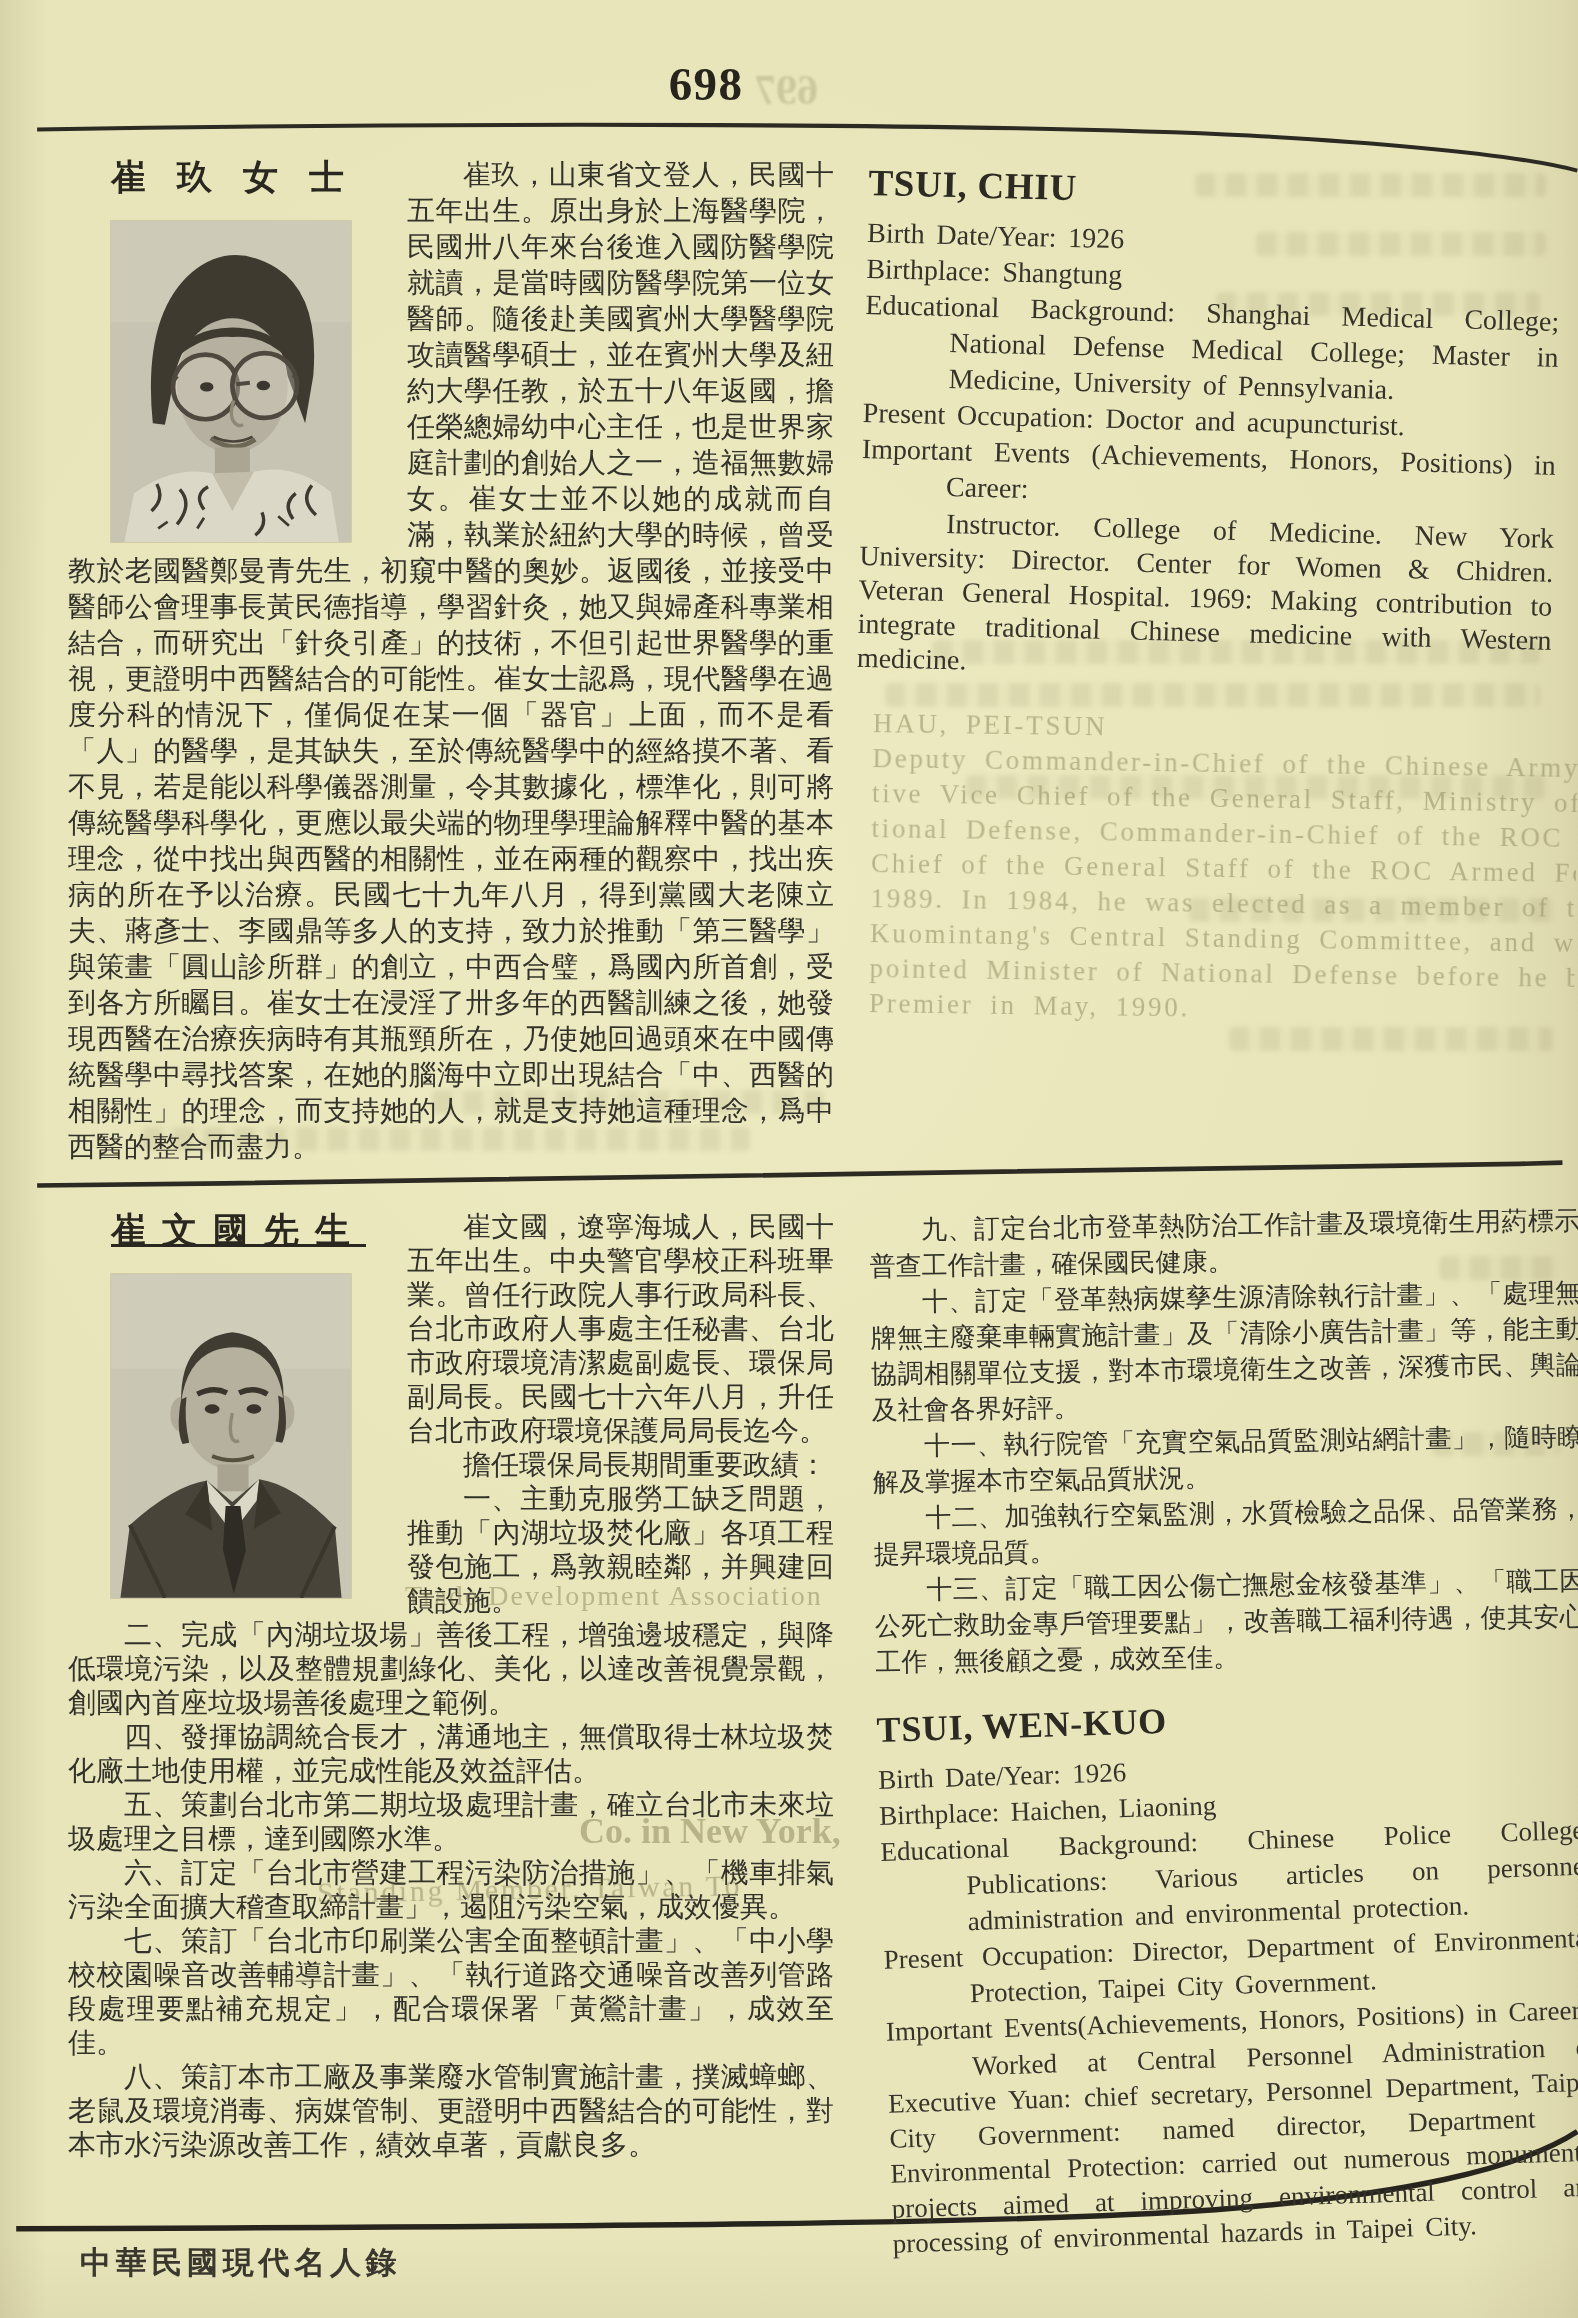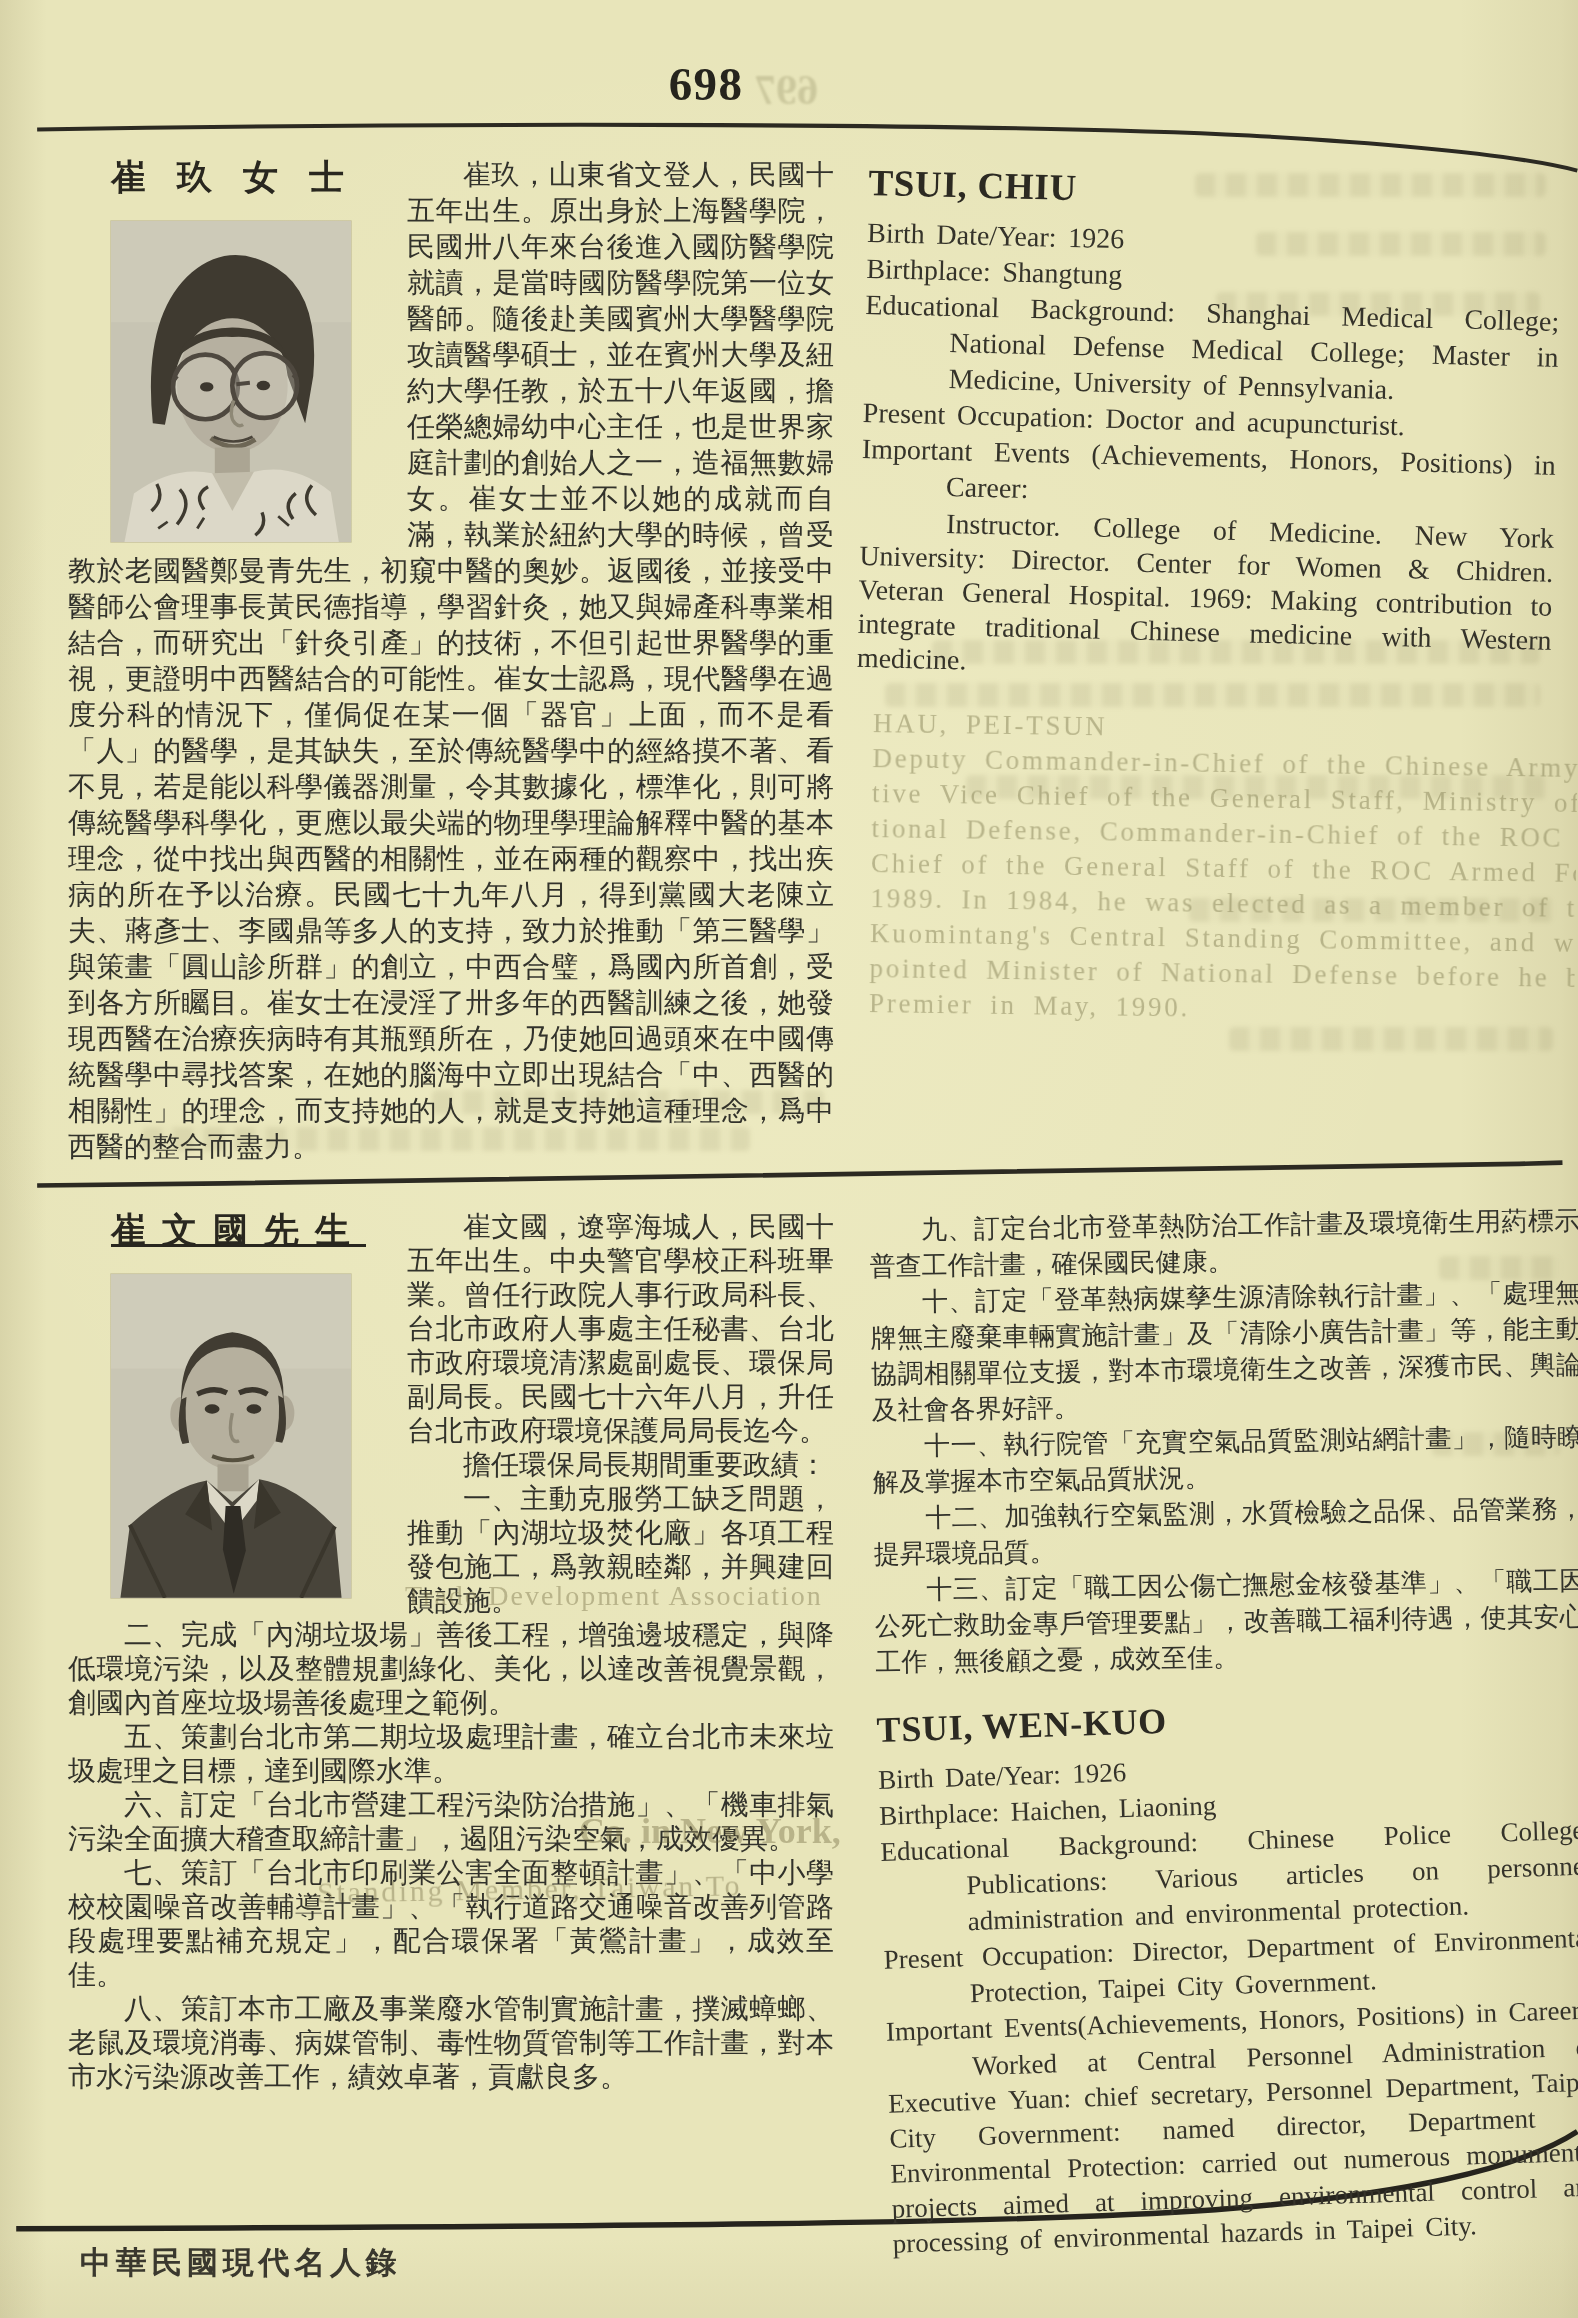--- a/index.html
+++ b/index.html
@@ -200,24 +200,25 @@
           <path d="M170 344 L192 344 L200 410 L182 474 L166 408 Z" fill="#2f2c25"></path>
           <path d="M28 372 L80 480 M332 374 L282 480" stroke="#3a362c" stroke-width="6"></path>
         </svg>
       </div>
     </div>
     <p class="zh-body">崔文國，遼寧海城人，民國十五年出生。中央警官學校正科班畢業。曾任行政院人事行政局科長、台北市政府人事處主任秘書、台北市政府環境清潔處副處長、環保局副局長。民國七十六年八月，升任台北市政府環境保護局局長迄今。</p>
     <p class="zh-body">擔任環保局長期間重要政績：</p>
     <div>
         <p class="zh-item">一、主動克服勞工缺乏問題，推動「內湖垃圾焚化廠」各項工程發包施工，爲敦親睦鄰，并興建回饋設施。</p>
         <p class="zh-item">二、完成「內湖垃圾場」善後工程，增強邊坡穩定，與降低環境污染，以及整體規劃綠化、美化，以達改善視覺景觀，創國內首座垃圾場善後處理之範例。</p>
+        <p class="zh-item">四、發揮協調統合長才，溝通地主，無償取得士林垃圾焚化廠土地使用權，並完成性能及效益評估。</p>
         <p class="zh-item">五、策劃台北市第二期垃圾處理計畫，確立台北市未來垃圾處理之目標，達到國際水準。</p>
         <p class="zh-item">六、訂定「台北市營建工程污染防治措施」、「機車排氣污染全面擴大稽查取締計畫」，遏阻污染空氣，成效優異。</p>
         <p class="zh-item">七、策訂「台北市印刷業公害全面整頓計畫」、「中小學校校園噪音改善輔導計畫」、「執行道路交通噪音改善列管路段處理要點補充規定」，配合環保署「黃鶯計畫」，成效至佳。</p>
-        <p class="zh-item">八、策訂本市工廠及事業廢水管制實施計畫，撲滅蟑螂、老鼠及環境消毒、病媒管制、毒性物質管制等工作計畫，對本市水污染源改善工作，績效卓著，貢獻良多。</p>
+        <p class="zh-item">八、策訂本市工廠及事業廢水管制實施計畫，撲滅蟑螂、老鼠及環境消毒、病媒管制、更證明中西醫結合的可能性，對本市水污染源改善工作，績效卓著，貢獻良多。</p>
       </div>
   </section>
 
   <section class="entry2-right zh">
     <div>
         <p class="zh-item-r">九、訂定台北市登革熱防治工作計畫及環境衛生用葯標示普查工作計畫，確保國民健康。</p>
         <p class="zh-item-r">十、訂定「登革熱病媒孳生源清除執行計畫」、「處理無牌無主廢棄車輛實施計畫」及「清除小廣告計畫」等，能主動協調相關單位支援，對本市環境衛生之改善，深獲市民、輿論及社會各界好評。</p>
         <p class="zh-item-r">十一、執行院管「充實空氣品質監測站網計畫」，隨時瞭解及掌握本市空氣品質狀況。</p>
         <p class="zh-item-r">十二、加強執行空氣監測，水質檢驗之品保、品管業務，提昇環境品質。</p>
         <p class="zh-item-r">十三、訂定「職工因公傷亡撫慰金核發基準」、「職工因公死亡救助金專戶管理要點」，改善職工福利待遇，使其安心工作，無後顧之憂，成效至佳。</p>

